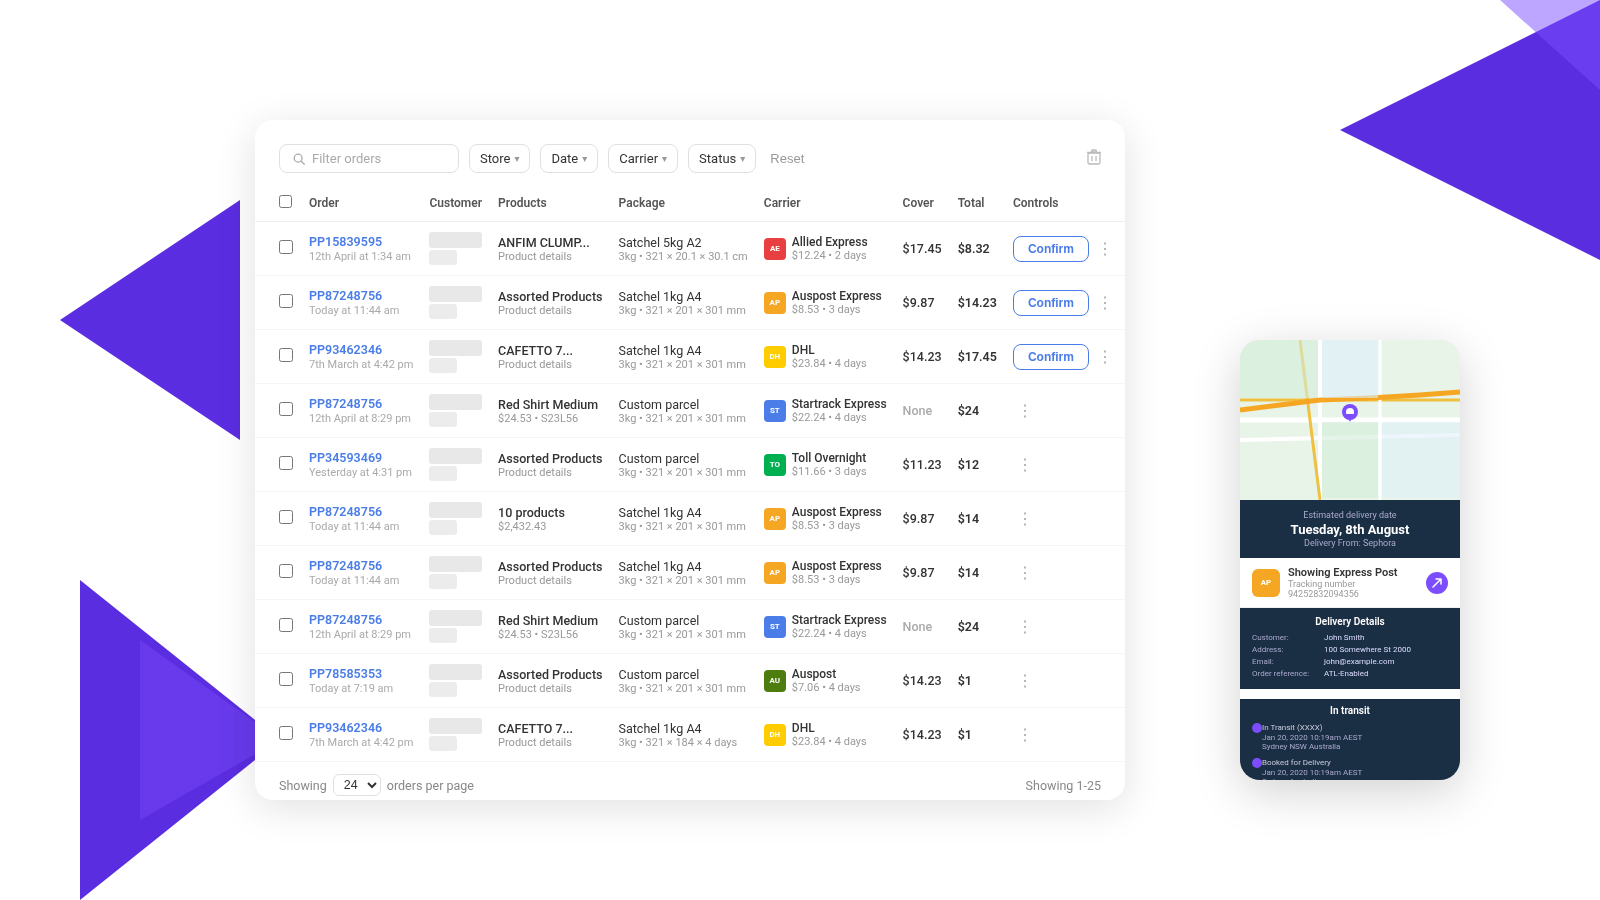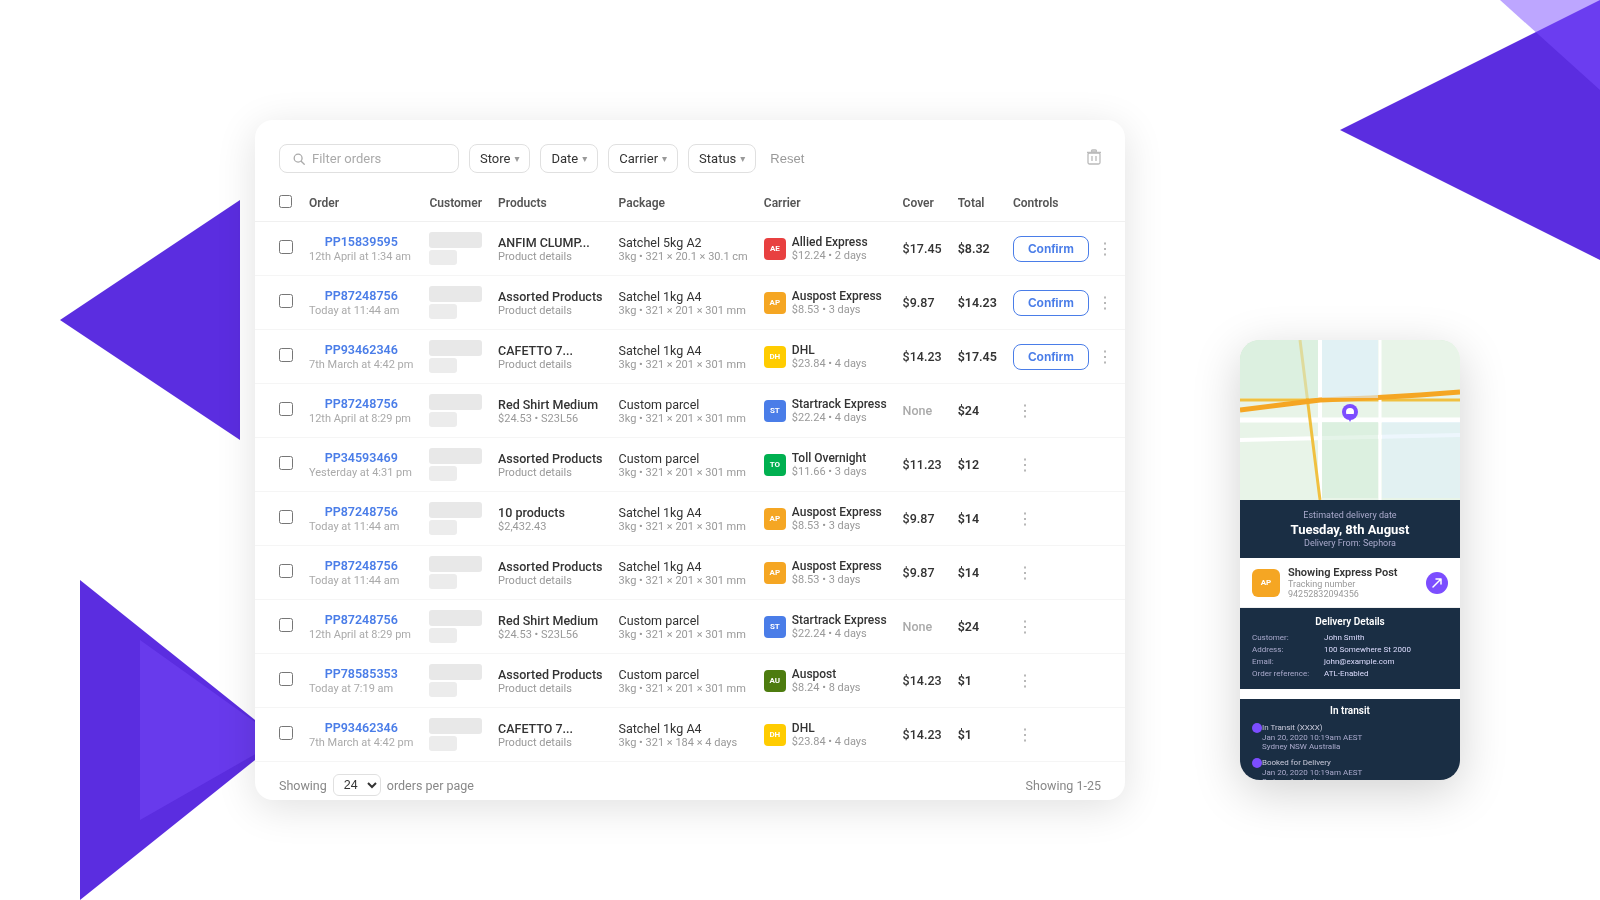--- a/index.html
+++ b/index.html
@@ -95,21 +95,21 @@
     .orders-table thead th:first-child { padding-left: 24px; width: 28px; }
     .orders-table tbody tr {
       border-bottom: 1px solid #f5f5f5;
     }
     .orders-table tbody td {
       padding: 10px 8px;
       vertical-align: middle;
     }
     .orders-table tbody td:first-child { padding-left: 24px; }
 
-    .order-id { color: #4a7de8; font-weight: 600; font-size: 12.5px; display: block; text-align: center; }
+    .order-id { color: #4a7de8; font-weight: 600; font-size: 12.5px; display: block; }
     .order-date { color: #aaa; font-size: 11px; display: block; margin-top: 1px; }
     .customer-name { color: #bbb; font-size: 12px; display: block; }
     .customer-loc { color: #ccc; font-size: 11px; display: block; }
     .product-name { color: #333; font-size: 12.5px; font-weight: 500; }
     .product-detail { color: #999; font-size: 11px; }
     .package-name { color: #333; font-size: 12.5px; }
     .package-dim { color: #999; font-size: 11px; }
 
     .carrier-cell { display: flex; align-items: center; gap: 6px; }
     .carrier-logo {
@@ -650,21 +650,21 @@
       </td>
       <td>
         <div class="package-name">Custom parcel</div>
         <div class="package-dim">3kg • 321 × 201 × 301 mm</div>
       </td>
       <td>
         <div class="carrier-cell">
           <div class="carrier-logo" style="background:#4d7c0f">AU</div>
           <div>
             <span class="carrier-name">Auspost</span>
-            <span class="carrier-price">$8.24 • 8 days</span>
+            <span class="carrier-price">$7.06 • 4 days</span>
           </div>
         </div>
       </td>
       <td class="cover-cell">$14.23</td>
       <td class="total-cell">$1</td>
       <td>
         <div class="controls-cell">
 
           <button class="more-btn">⋮</button>
         </div>

